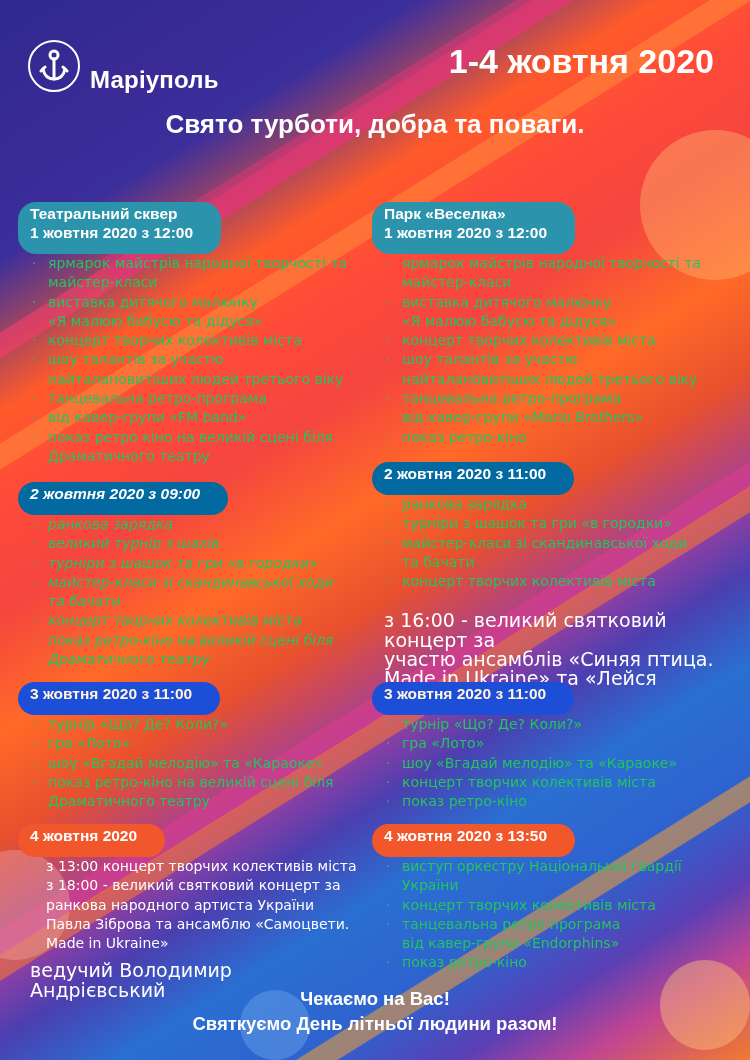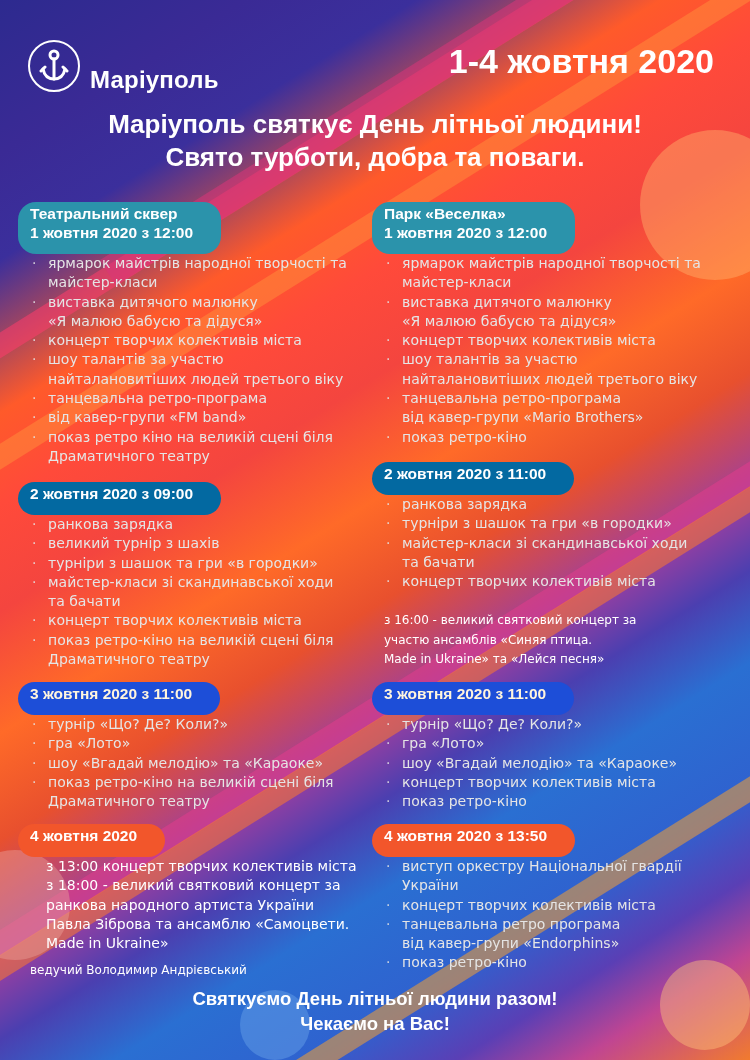--- a/index.html
+++ b/index.html
@@ -34,24 +34,24 @@
   .col.left { left:18px; }
   .col.right { left:372px; }
 
   .pill { display:inline-block; border-radius:18px; padding:2px 28px 12px 12px; font-family:"Liberation Sans", sans-serif; font-weight:bold; font-size:15.5px; line-height:19px; color:#fff; }
   .pill.teal { background:#2b93ab; }
   .pill.navy { background:#0369a1; }
   .pill.yellow { background:#1d4ed8; color:#fff5de; }
   .pill.orange { background:#f2562b; }
 
   ul.items { list-style:none; margin:0; padding:0 0 0 12px; }
-  ul.items li { position:relative; padding-left:18px; font-size:14px; line-height:19.3px; color:#e5e5e5; }
+  ul.items li { position:relative; padding-left:18px; font-size:14px; line-height:19.3px; color:#22c55e; }
   ul.items li::before { content:"·"; position:absolute; left:2px; top:0; opacity:.85; }
   .plain { font-size:14px; line-height:19.3px; padding-left:28px; }
-  .note { font-size:12px; line-height:19.3px; padding-left:12px; }
+  .note { font-size:19px; line-height:19.3px; padding-left:12px; }
 
   .footer { position:absolute; left:0; right:0; top:986px; text-align:center; font-family:"Liberation Sans", sans-serif; font-weight:bold; font-size:18.5px; line-height:25px; }
 </style>
 </head>
 <body>
 
 <div class="bg">
   <div class="base"></div>
   <div class="stripe" style="left:-300px; top:520px; background:#ff3d6b;"></div>
   <div class="stripe" style="left:-250px; top:600px; background:#ff8a3a;"></div>
@@ -74,41 +74,40 @@
         <path d="M4 20 Q6 30 15 30 Q24 30 26 20"></path>
         <line x1="2" y1="22" x2="6" y2="18"></line>
         <line x1="28" y1="22" x2="24" y2="18"></line>
       </svg>
     </div>
     <span class="logo-text">Маріуполь</span>
   </div>
   <div class="dates">1-4 жовтня 2020</div>
 
   <div class="headline">
-    <div>Маріуполь святкує День літньої людини!</div>
     <div>Свято турботи, добра та поваги.</div>
   </div>
 
   <div class="col left" style="top:202px;">
     <div class="pill teal">
       <div>Театральний сквер</div>
       <div>1 жовтня 2020 з 12:00</div>
     </div>
     <ul class="items">
         <li>ярмарок майстрів народної творчості та<br>майстер-класи</li>
         <li>виставка дитячого малюнку<br>«Я малюю бабусю та дідуся»</li>
         <li>концерт творчих колективів міста</li>
         <li>шоу талантів за участю<br>найталановитіших людей третього віку</li>
         <li>танцевальна ретро-програма</li>
         <li>від кавер-групи «FM band»</li>
         <li>показ ретро кіно на великій сцені біля<br>Драматичного театру</li>
       </ul>
   </div>
 
-  <div class="col left" style="top:482px;">
+  <div class="col left" style="top:482px;font-style:italic;">
     <div class="pill navy">2 жовтня 2020 з 09:00</div>
     <ul class="items">
         <li>ранкова зарядка</li>
         <li>великий турнір з шахів</li>
         <li>турніри з шашок та гри «в городки»</li>
         <li>майстер-класи зі скандинавської ходи<br>та бачати</li>
         <li>концерт творчих колективів міста</li>
         <li>показ ретро-кіно на великій сцені біля<br>Драматичного театру</li>
       </ul>
   </div>
@@ -180,16 +179,16 @@
     <div class="pill orange">4 жовтня 2020 з 13:50</div>
     <ul class="items">
         <li>виступ оркестру Національної гвардії<br>України</li>
         <li>концерт творчих колективів міста</li>
         <li>танцевальна ретро програма<br>від кавер-групи «Endorphins»</li>
         <li>показ ретро-кіно</li>
       </ul>
   </div>
 
   <div class="footer">
+    <div>Чекаємо на Вас!</div>
     <div>Святкуємо День літньої людини разом!</div>
-    <div>Чекаємо на Вас!</div>
   </div>
 </div>
 
 </body></html>

